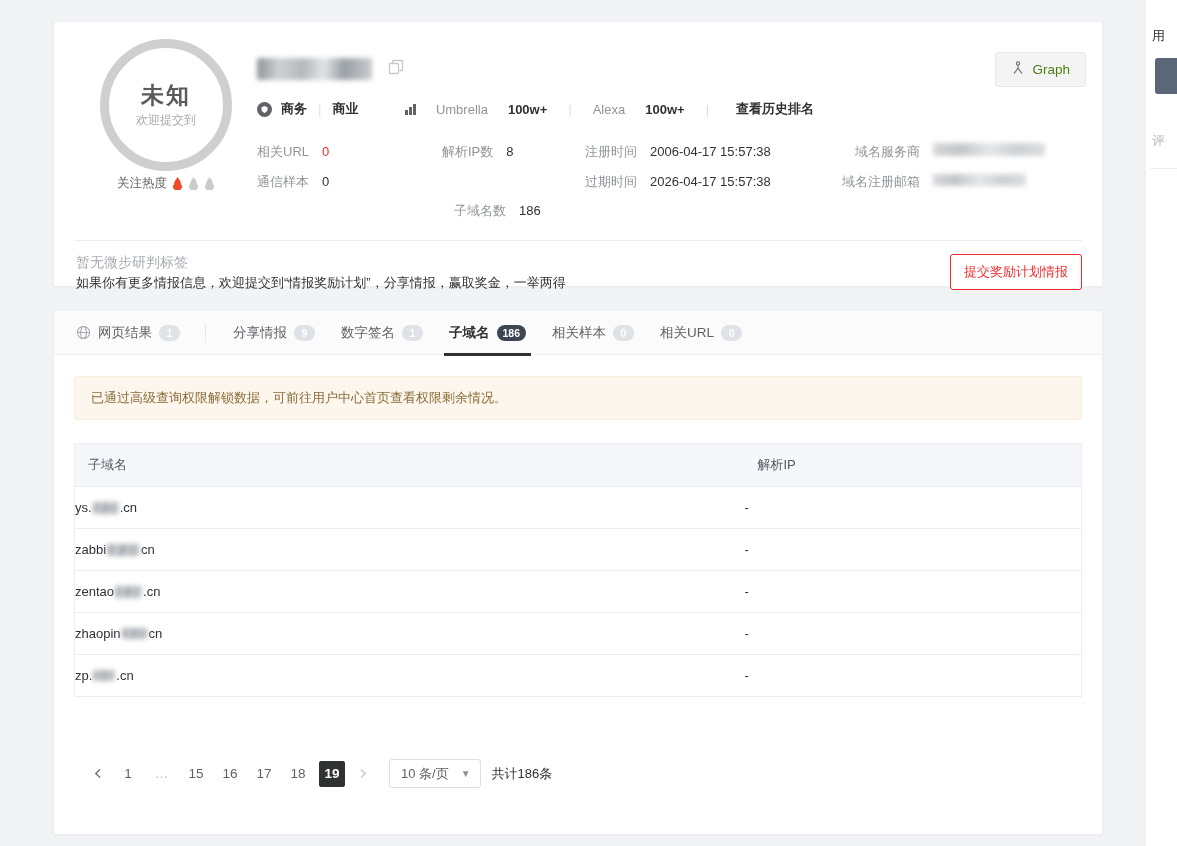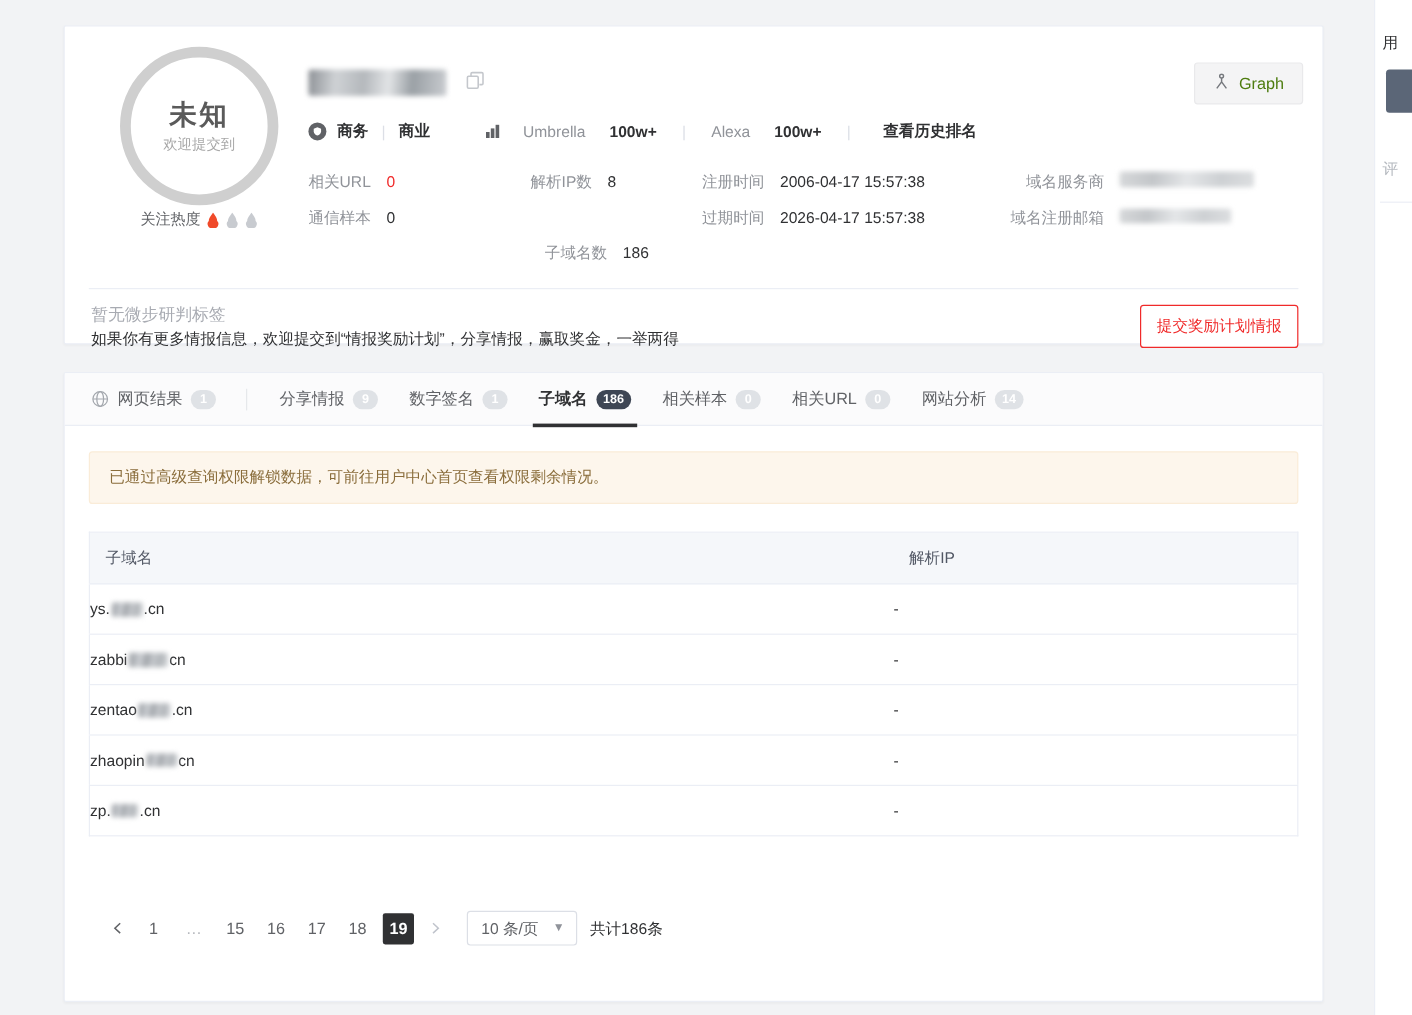--- a/index.html
+++ b/index.html
@@ -364,24 +364,20 @@
           <span class="badge">186</span>
         </div>
         <div class="tab">
           <span>相关样本</span>
           <span class="badge">0</span>
         </div>
         <div class="tab">
           <span>相关URL</span>
           <span class="badge">0</span>
         </div>
-        <div class="tab">
-          <span>网站分析</span>
-          <span class="badge">14</span>
-        </div>
       </div>
 
       <div class="panel">
         <div class="notice">已通过高级查询权限解锁数据，可前往用户中心首页查看权限剩余情况。</div>
 
         <table class="dtable">
           <thead>
             <tr>
               <th class="col-sub">子域名</th>
               <th>解析IP</th>

